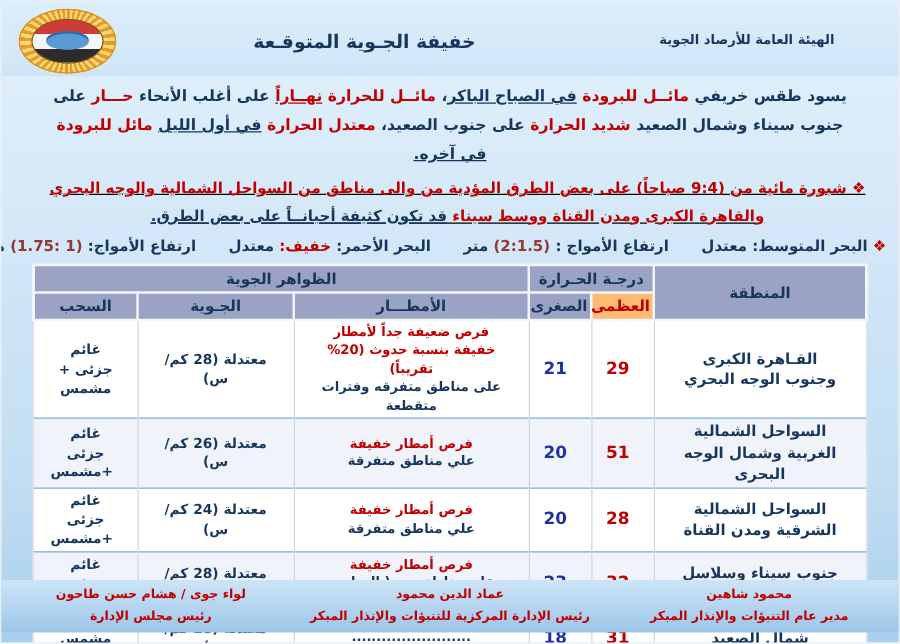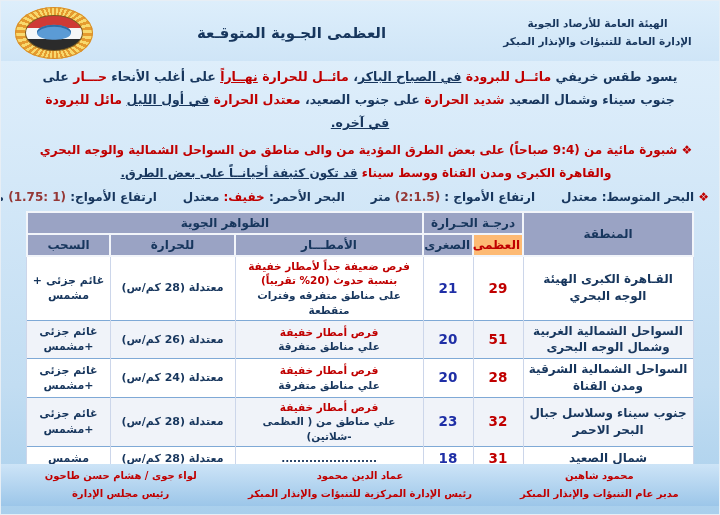--- a/index.html
+++ b/index.html
@@ -41,21 +41,21 @@
     width:34px; height:15px; border-radius:50% 50% 45% 45%;
     background:#5b9bd5; box-shadow:0 2px 0 #2e6da4 inset;
   }
   
   .forecast {
     text-align:center; padding:4px 38px 2px 38px;
     font-size:12.5px; line-height:1.85; letter-spacing:0;
   }
   .fog {
     text-align:center; padding:3px 22px 2px 34px;
-    font-size:12px; line-height:1.85;
+    font-size:12px; line-height:1.85;text-decoration:underline;
   }
   .sea {
     text-align:center; padding:4px 10px 2px 14px;
     font-size:12px; white-space:nowrap;
   }
   .navy { color:#17365d; }
   .navy-u { color:#17365d; text-decoration:underline; }
   .red { color:#c00000; }
   .red-u { color:#c00000; text-decoration:underline; }
   .maroon { color:#953735; }
@@ -66,21 +66,21 @@
     border-collapse:collapse; table-layout:fixed;
     background:#fff; border:1px solid #8fb4da;
   }
   th {
     background:#9aa3c4; color:#17365d; font-size:12px;
     border:2px solid #f2f5fa; padding:3px 2px; font-weight:bold;
   }
   th.max-h { background:#fdba74; color:#c00000; }
   td {
     border-left:1px solid #ccd6ea; border-right:1px solid #ccd6ea;
-    padding:2px 3px; text-align:center; vertical-align:middle; line-height:1.4;margin-top:35px;
+    padding:2px 19px; text-align:center; vertical-align:middle; line-height:1.4;margin-top:35px;
   }
   tbody tr { border-top:1.5px solid #7fa9d6; }
   tbody tr:nth-child(even) { background:#f0f3f9; }
   .t-region { color:#17365d; font-size:12px; }
   .t-max { color:#c00000; font-size:13.5px; }
   .t-min { color:#1f2fa6; font-size:13.5px; }
   .rain-h { color:#c00000; font-size:10.5px; }
   .rain-n { color:#17365d; font-size:10.5px; }
   .t-wind, .t-clouds { color:#17365d; font-size:11px; }
   
@@ -92,24 +92,23 @@
   .sig { flex:1; text-align:center; color:#c00000; font-size:10px; line-height:1.8; }
 </style>
 </head>
 <body>
 
 <div class="page">
 
   <div class="hdr">
     <div class="org">
       <div>الهيئة العامة للأرصاد الجوية</div>
-      <div>الإدارة العامة للتنبؤات والإنذار المبكر</div>
     </div>
     <div class="title-wrap">
-      <div class="doc-title">العظمى الجـوية المتوقـعة</div>
+      <div class="doc-title">خفيفة الجـوية المتوقـعة</div>
     </div>
     <div class="logo">
       <div class="rays"></div>
       <div class="flag">
         <div class="cloud"></div>
       </div>
     </div>
   </div>
 
   <div class="forecast"><span class="navy">يسود طقس خريفي </span><span class="red">مائــل للبرودة </span><span class="navy-u">في الصباح الباكر</span><span class="navy">، </span><span class="red">مائــل للحرارة </span><span class="red-u">نهــاراً</span><span class="navy"> على أغلب الأنحاء </span><span class="red">حـــار </span><span class="navy">على جنوب سيناء وشمال الصعيد </span><span class="red">شديد الحرارة </span><span class="navy">على جنوب الصعيد، </span><span class="red">معتدل الحرارة </span><span class="navy-u">في أول الليل</span><span class="navy"> </span><span class="red">مائل للبرودة </span><span class="navy-u">في آخره.</span></div>
@@ -130,27 +129,27 @@
     <thead>
       <tr>
         <th rowspan="2">المنطقة</th>
         <th colspan="2">درجـة الحـرارة</th>
         <th colspan="3">الظواهر الجوية</th>
       </tr>
       <tr>
         <th class="max-h">العظمى</th>
         <th>الصغرى</th>
         <th>الأمطـــار</th>
-        <th>للحرارة</th>
+        <th>الجـوية</th>
         <th>السحب</th>
       </tr>
     </thead>
     <tbody>
       <tr>
-        <td class="t-region">القـاهرة الكبرى الهيئة الوجه البحري</td>
+        <td class="t-region">القـاهرة الكبرى وجنوب الوجه البحري</td>
         <td class="t-max">29</td>
         <td class="t-min">21</td>
         <td>
           <div class="rain-h">فرص ضعيفة جداً لأمطار خفيفة بنسبة حدوث (20% تقريباً)</div>
           <div class="rain-n">على مناطق متفرقه وفترات متقطعة</div>
         </td>
         <td class="t-wind">معتدلة (28 كم/س)</td>
         <td class="t-clouds">غائم جزئى + مشمس</td>
       </tr>
       <tr>

